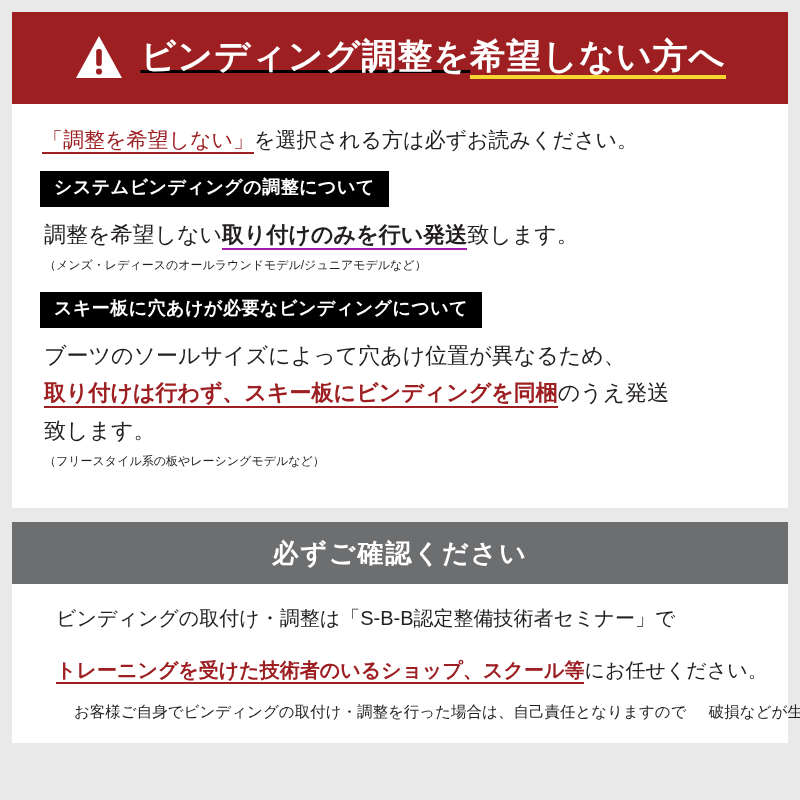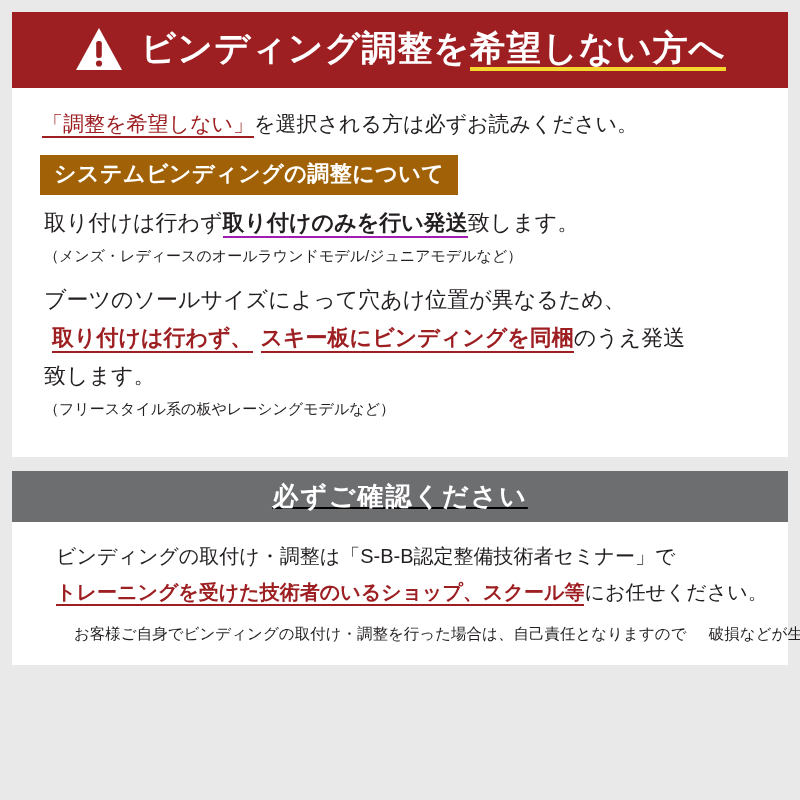--- a/index.html
+++ b/index.html
@@ -27,27 +27,28 @@
   
   .card {
     background: #ffffff;
     box-sizing: border-box;
   }
   .card-1 {
     padding: 0;
   }
   .banner {
     background: #9d1f22;
-    height: 76px;
+    height: 92px;
     display: flex;
     align-items: center;
     justify-content: center;
     gap: 16px;
     padding: 0 8px;
     box-sizing: border-box;
+    text-decoration: underline;
   }
   .warn-icon {
     width: 50px;
     height: 50px;
     flex: 0 0 auto;
     position: relative;
   }
   .warn-icon svg { display: block; }
   .banner-title {
     color: #ffffff;
@@ -75,23 +76,23 @@
     line-height: 1.3;
     white-space: nowrap;
   }
   .lead .u-red {
     color: #9d1f22;
     border-bottom: 2px solid #9d1f22;
     padding-bottom: 1px;
   }
 
   .sec-head {
-    background: #a16207;
+    background: #000000;
     color: #ffffff;
-    font-size: 22px;
+    font-size: 18px;
     font-weight: bold;
     padding: 7px 14px 9px 14px;
     letter-spacing: 0.5px;
     display: inline-block;
     line-height: 1.1;
   }
   .sec-head-wrap { margin: 0 0 12px 2px; }
 
   .body-line {
     font-size: 22px;
@@ -103,54 +104,52 @@
   .body-line .mark {
     font-weight: bold;
     border-bottom: 2px solid #a21caf;
     padding-bottom: 1px;
   }
   .body-line .mark-red {
     color: #9d1f22;
     font-weight: bold;
     border-bottom: 2px solid #9d1f22;
     padding-bottom: 1px;
-    margin-left: 8px;
   }
   .note-line {
-    font-size: 15px;
+    font-size: 12px;
     color: #231f20;
     margin: 6px 0 18px 6px;
     line-height: 1.4;
     white-space: nowrap;
   }
   .note-last { margin-bottom: 12px; }
 
   
   .card-2 { padding: 0; }
   .banner-gray {
     background: #6d6e70;
-    height: 51px;
+    height: 62px;
     display: flex;
     align-items: center;
     justify-content: center;
-    text-decoration: underline;
   }
   .banner-gray span {
     color: #ffffff;
     font-size: 26px;
     font-weight: bold;
     letter-spacing: 2px;
   }
   .card2-body {
     padding: 20px 26px 18px 26px;
   }
   .c2-line1 {
     font-size: 20px;
     color: #231f20;
-    margin: 0 0 8px 18px;
+    margin: 0 0 24px 18px;
     line-height: 1.4;
     white-space: nowrap;
   }
   .c2-line2 {
     font-size: 20px;
     color: #231f20;
     margin: 0 0 14px 18px;
     line-height: 1.4;
     white-space: nowrap;
   }
@@ -192,24 +191,27 @@
     <div class="card1-body">
 
       <p class="lead">
         <span class="u-red">「調整を希望しない」</span><span>を選択される方は必ずお読みください。</span>
       </p>
 
       <div class="sec-head-wrap">
         <span class="sec-head">システムビンディングの調整について</span>
       </div>
       <p class="body-line">
-        <span>取り付けは行わず</span><span class="mark">取り付けのみを行い発送</span><span>致します。</span>
+        <span>調整を希望しない</span><span class="mark">取り付けのみを行い発送</span><span>致します。</span>
       </p>
       <p class="note-line">（メンズ・レディースのオールラウンドモデル/ジュニアモデルなど）</p>
 
+      <div class="sec-head-wrap">
+        <span class="sec-head">スキー板に穴あけが必要なビンディングについて</span>
+      </div>
       <p class="body-line">ブーツのソールサイズによって穴あけ位置が異なるため、</p>
       <p class="body-line">
         <span class="mark-red">取り付けは行わず、</span><span class="mark-red">スキー板にビンディングを同梱</span><span>のうえ発送</span>
       </p>
       <p class="body-line">致します。</p>
       <p class="note-line note-last">（フリースタイル系の板やレーシングモデルなど）</p>
 
     </div>
   </div>
 

